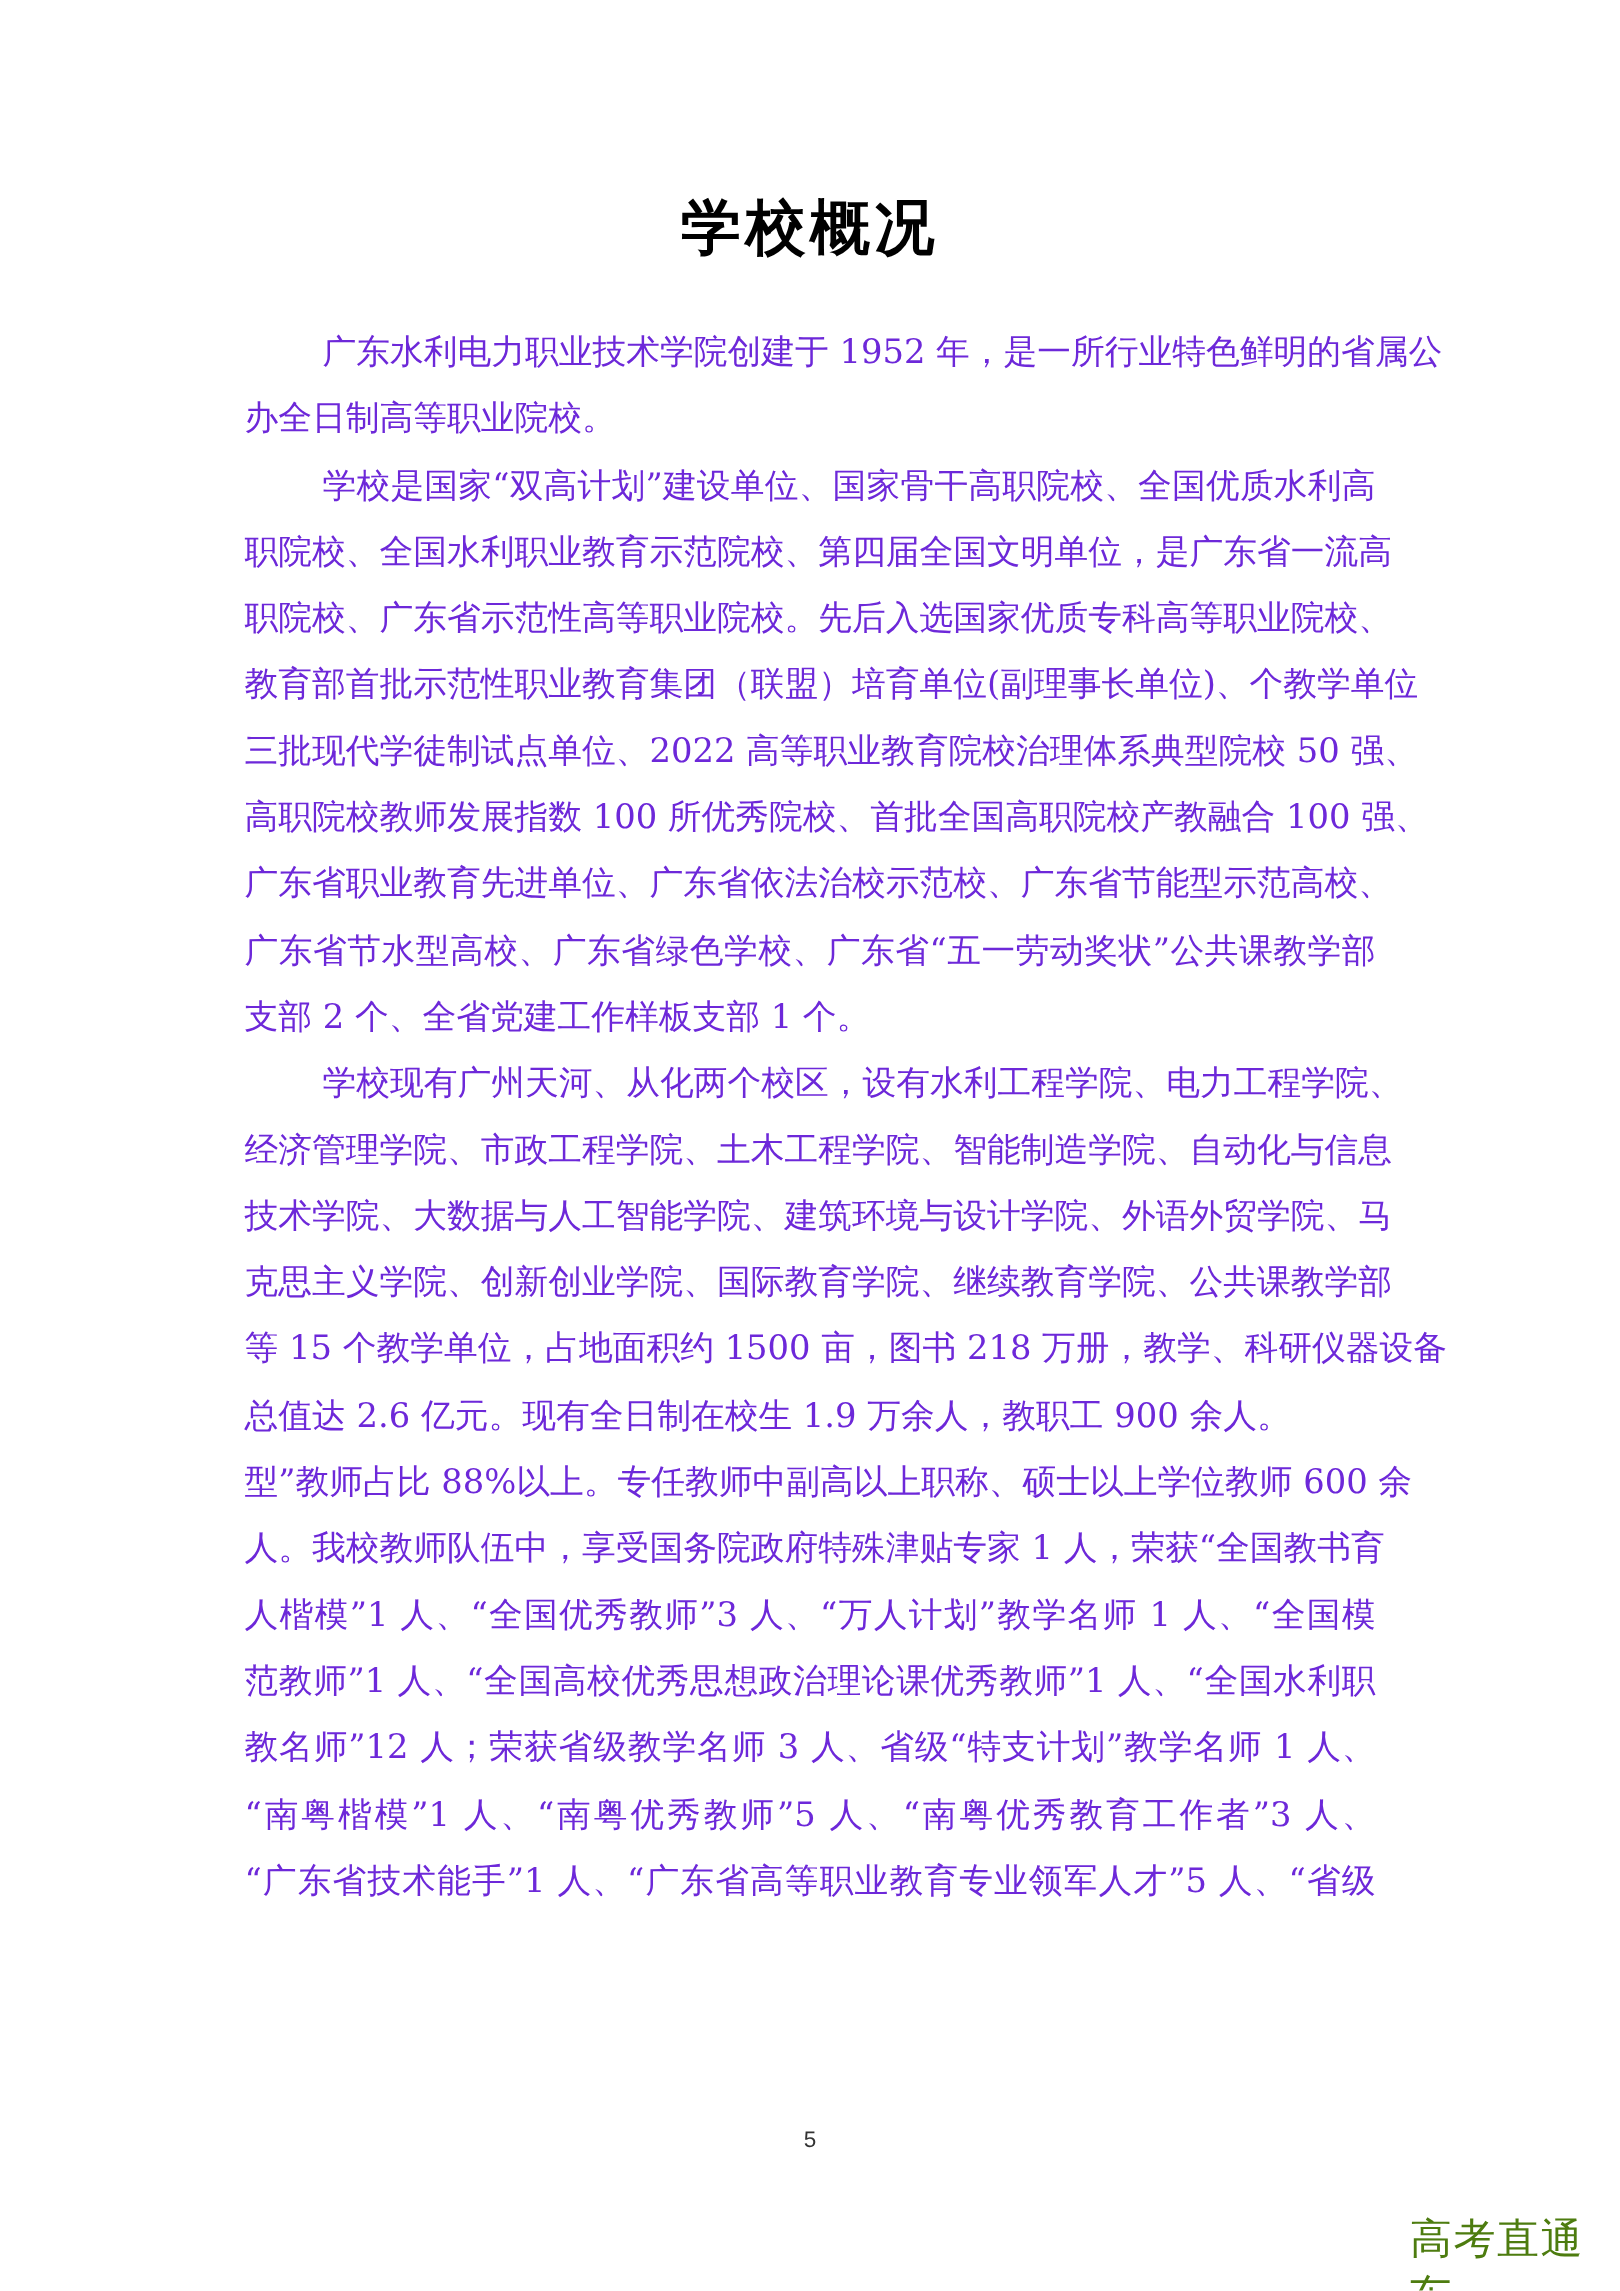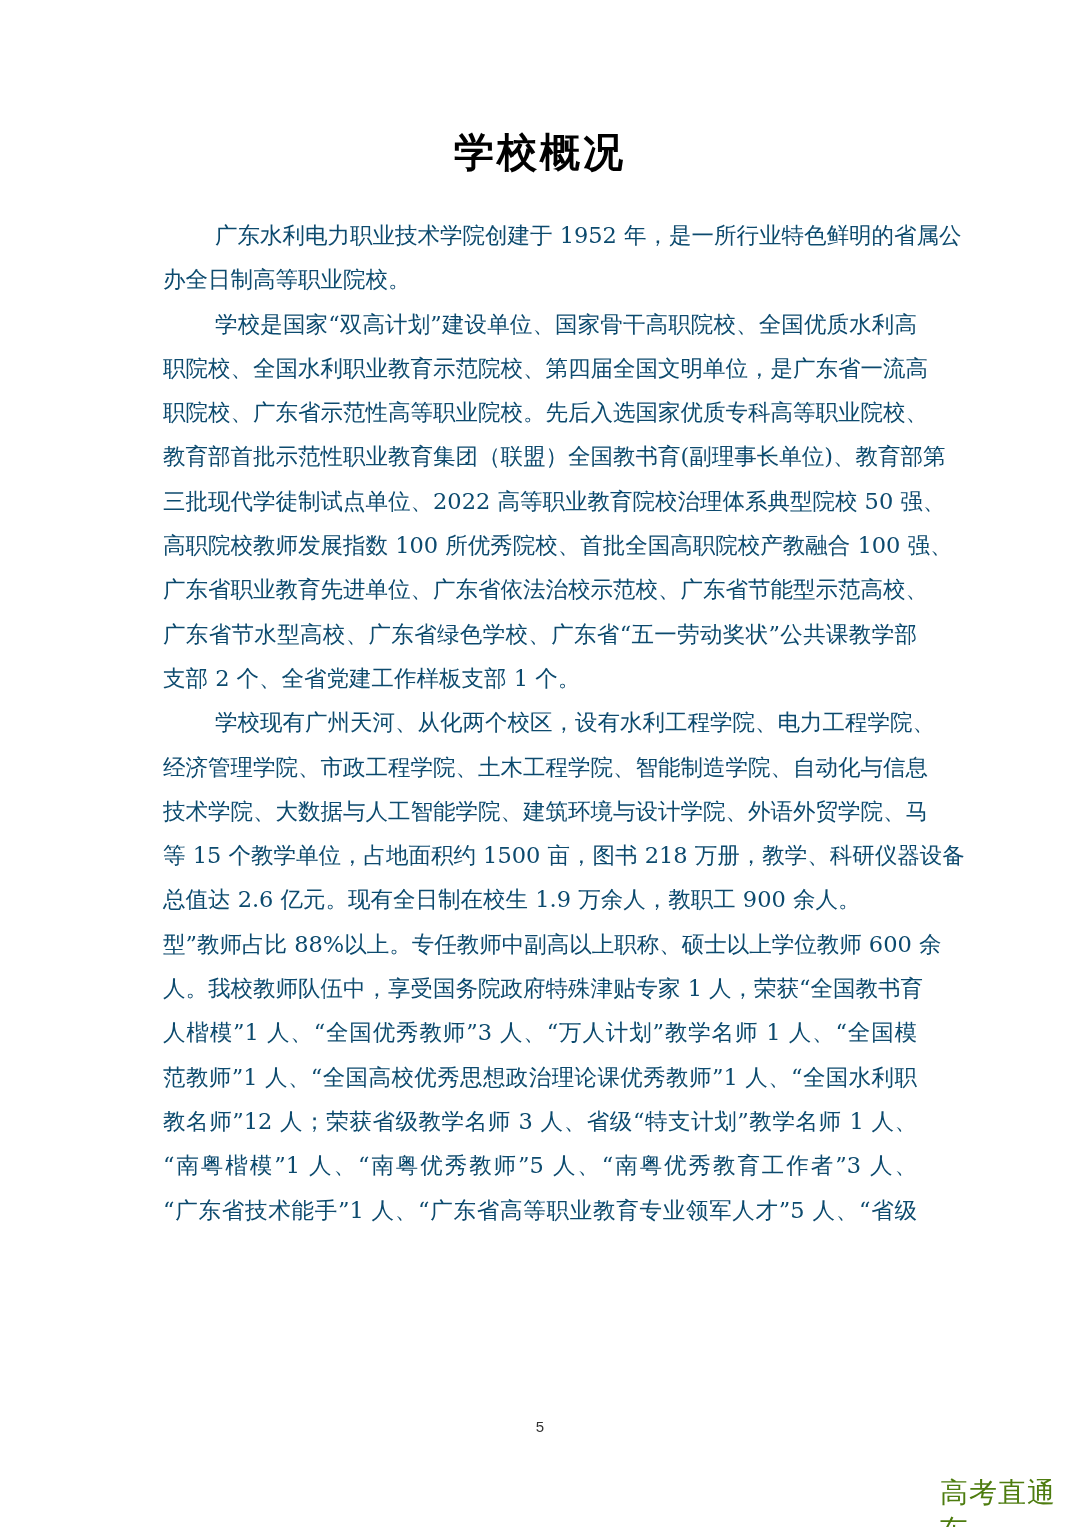--- a/index.html
+++ b/index.html
@@ -6,21 +6,21 @@
   body { width: 1080px; height: 1527px; position: relative; overflow: hidden; }
   .page { position: absolute; left: 0; top: 0; width: 1080px; height: 1527px; background: #ffffff; text-decoration: underline; }
   .title {
     position: absolute; left: 0; top: 128px; width: 1080px; text-align: center;
     font-family: "DejaVu Sans", sans-serif; font-weight: bold; font-size: 40px;
     letter-spacing: 3px; color: #000; line-height: 48px;
   }
   .body-text {
     position: absolute; left: 163px; top: 213px; width: 754px;
     font-family: "DejaVu Serif", "Liberation Serif", serif; font-size: 22.5px;
-    color: #0c4a6e;
+    color: #6d28d9;
   }
   .line {
     height: 44.3px; line-height: 44.3px; white-space: nowrap;
     text-align: justify; text-align-last: justify; letter-spacing: 0px;
   }
   .line.indent { padding-left: 52px; }
   .line.last { text-align-last: left; }
   .page-number {
     position: absolute; left: 0; top: 1418px; width: 1080px; text-align: center;
     font-family: "Liberation Sans", sans-serif; font-size: 15px; color: #333;
@@ -38,30 +38,31 @@
   <div class="title">学校概况</div>
 
   <div class="body-text">
 
     <div class="line indent">广东水利电力职业技术学院创建于 1952 年，是一所行业特色鲜明的省属公</div>
     <div class="line last">办全日制高等职业院校。</div>
 
     <div class="line indent">学校是国家“双高计划”建设单位、国家骨干高职院校、全国优质水利高</div>
     <div class="line">职院校、全国水利职业教育示范院校、第四届全国文明单位，是广东省一流高</div>
     <div class="line">职院校、广东省示范性高等职业院校。先后入选国家优质专科高等职业院校、</div>
-    <div class="line">教育部首批示范性职业教育集团（联盟）全国教书育(副理事长单位)、教育部第</div>
+    <div class="line">教育部首批示范性职业教育集团（联盟）培育单位(副理事长单位)、个教学单位</div>
     <div class="line">三批现代学徒制试点单位、2022 高等职业教育院校治理体系典型院校 50 强、</div>
     <div class="line">高职院校教师发展指数 100 所优秀院校、首批全国高职院校产教融合 100 强、</div>
     <div class="line">广东省职业教育先进单位、广东省依法治校示范校、广东省节能型示范高校、</div>
     <div class="line">广东省节水型高校、广东省绿色学校、广东省“五一劳动奖状”公共课教学部</div>
     <div class="line last">支部 2 个、全省党建工作样板支部 1 个。</div>
 
     <div class="line indent">学校现有广州天河、从化两个校区，设有水利工程学院、电力工程学院、</div>
     <div class="line">经济管理学院、市政工程学院、土木工程学院、智能制造学院、自动化与信息</div>
     <div class="line">技术学院、大数据与人工智能学院、建筑环境与设计学院、外语外贸学院、马</div>
+    <div class="line">克思主义学院、创新创业学院、国际教育学院、继续教育学院、公共课教学部</div>
     <div class="line">等 15 个教学单位，占地面积约 1500 亩，图书 218 万册，教学、科研仪器设备</div>
     <div class="line last">总值达 2.6 亿元。现有全日制在校生 1.9 万余人，教职工 900 余人。</div>
 
     <div class="line">型”教师占比 88%以上。专任教师中副高以上职称、硕士以上学位教师 600 余</div>
     <div class="line">人。我校教师队伍中，享受国务院政府特殊津贴专家 1 人，荣获“全国教书育</div>
     <div class="line">人楷模”1 人、“全国优秀教师”3 人、“万人计划”教学名师 1 人、“全国模</div>
     <div class="line">范教师”1 人、“全国高校优秀思想政治理论课优秀教师”1 人、“全国水利职</div>
     <div class="line">教名师”12 人；荣获省级教学名师 3 人、省级“特支计划”教学名师 1 人、</div>
     <div class="line">“南粤楷模”1 人、“南粤优秀教师”5 人、“南粤优秀教育工作者”3 人、</div>
     <div class="line">“广东省技术能手”1 人、“广东省高等职业教育专业领军人才”5 人、“省级</div>

